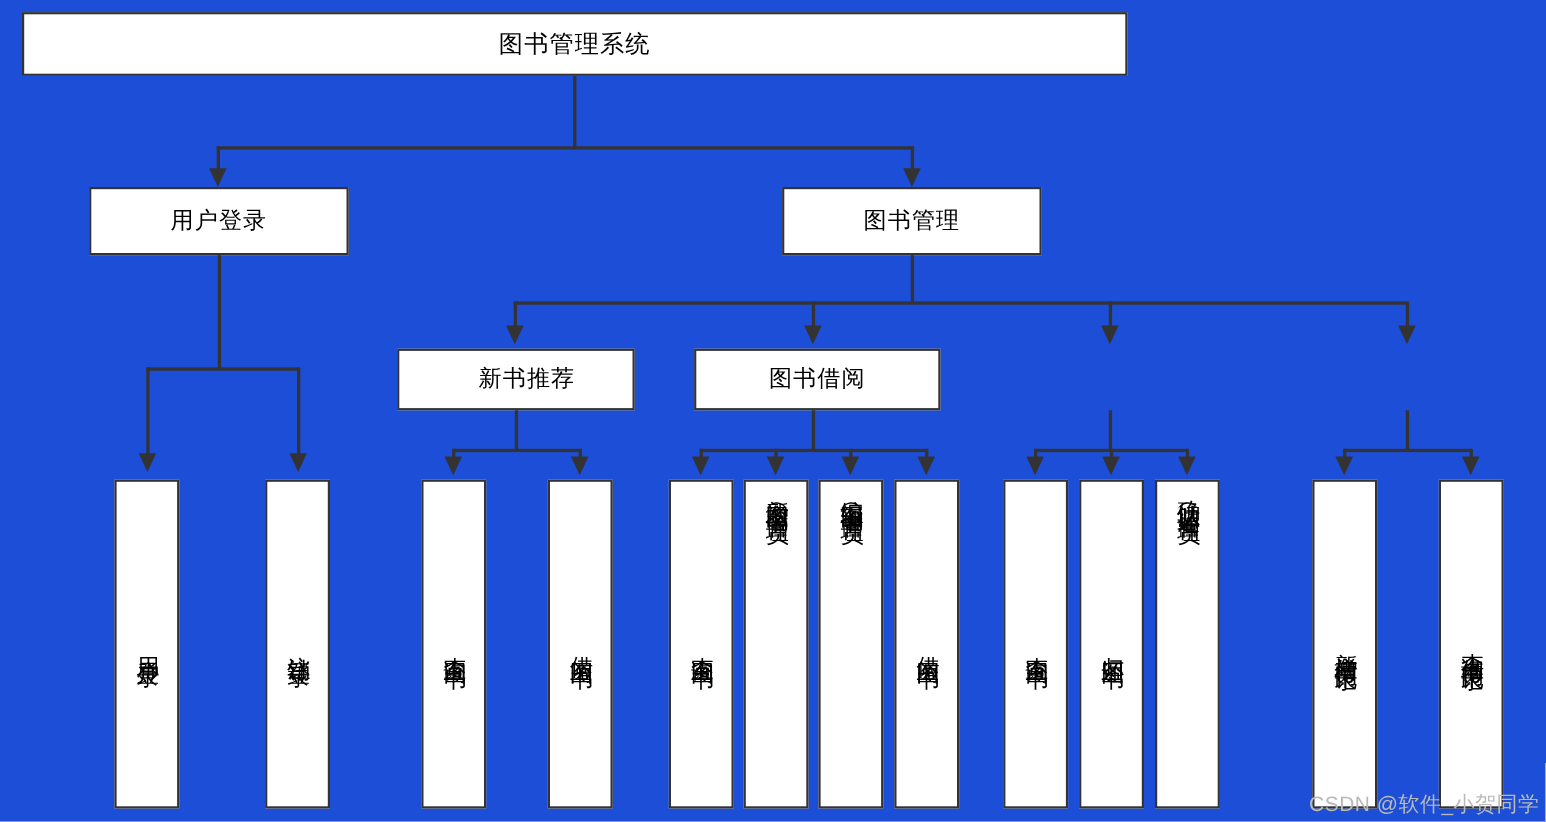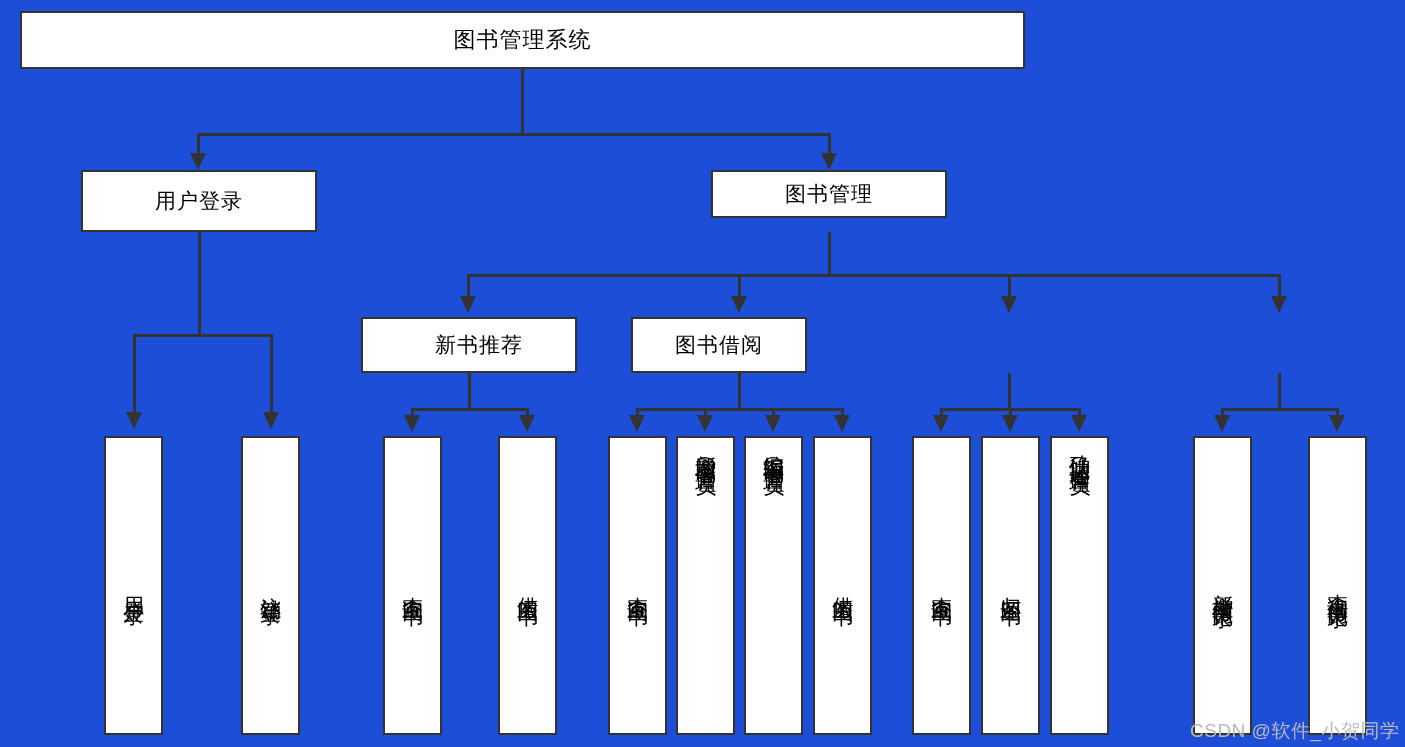--- a/index.html
+++ b/index.html
@@ -96,21 +96,21 @@
   <div class="conn vline" style="left:197px; top:133px; width:2.5px; height:23px;"></div>
   <div class="arrow" style="left:190px; top:153px;"></div>
 
   <div class="conn vline" style="left:828px; top:133px; width:2.5px; height:23px;"></div>
   <div class="arrow" style="left:821px; top:153px;"></div>
 
   <div class="node l1" style="left:81px; top:170px; width:236px; height:62px;">
     <span class="label">用户登录</span>
   </div>
 
-  <div class="node l1" style="left:711px; top:170px; width:236px; height:48px;">
+  <div class="node l1" style="left:711px; top:170px; width:236px; height:62px;">
     <span class="label">图书管理</span>
   </div>
 
   <div class="conn vline" style="left:198px; top:232px; width:2.5px; height:104px;"></div>
   <div class="conn hline" style="left:133px; top:334px; width:139px; height:2.5px;"></div>
   <div class="conn vline" style="left:133px; top:334px; width:2.5px; height:80px;"></div>
   <div class="arrow" style="left:126px; top:412px;"></div>
   <div class="conn vline" style="left:270px; top:334px; width:2.5px; height:80px;"></div>
   <div class="arrow" style="left:263px; top:412px;"></div>
 
@@ -125,21 +125,21 @@
 
   <div class="conn vline" style="left:1008px; top:274px; width:2.5px; height:24px;"></div>
   <div class="arrow" style="left:1001px; top:296px;"></div>
 
   <div class="conn vline" style="left:1278px; top:274px; width:2.5px; height:24px;"></div>
   <div class="arrow" style="left:1271px; top:296px;"></div>
 
   <div class="node l2" style="left:361px; top:317px; width:216px; height:56px;padding-left:20px;">
     <span class="label">新书推荐</span>
   </div>
-  <div class="node l2" style="left:631px; top:317px; width:176px; height:56px;">
+  <div class="node l2" style="left:631px; top:317px; width:224px; height:56px;">
     <span class="label">图书借阅</span>
   </div>
 
   <div class="conn vline" style="left:468px; top:373px; width:2.5px; height:37px;"></div>
   <div class="conn hline" style="left:411px; top:408px; width:117px; height:2.5px;"></div>
   <div class="conn vline" style="left:411px; top:408px; width:2.5px; height:9px;"></div>
   <div class="arrow" style="left:404px; top:415px;"></div>
   <div class="conn vline" style="left:526px; top:408px; width:2.5px; height:9px;"></div>
   <div class="arrow" style="left:519px; top:415px;"></div>
 

